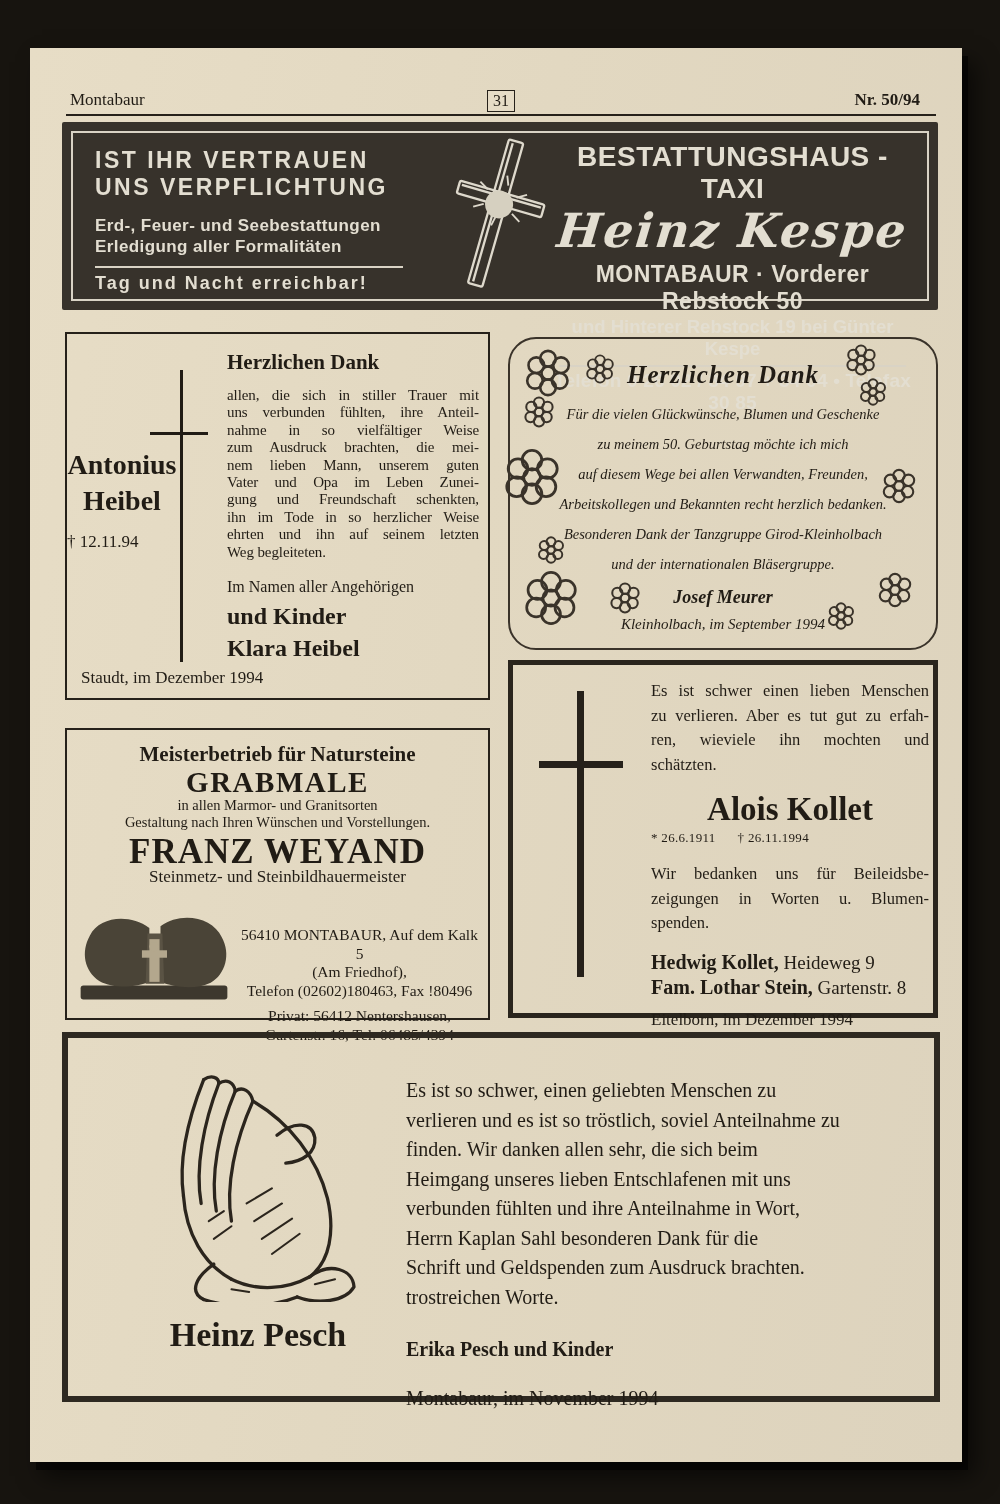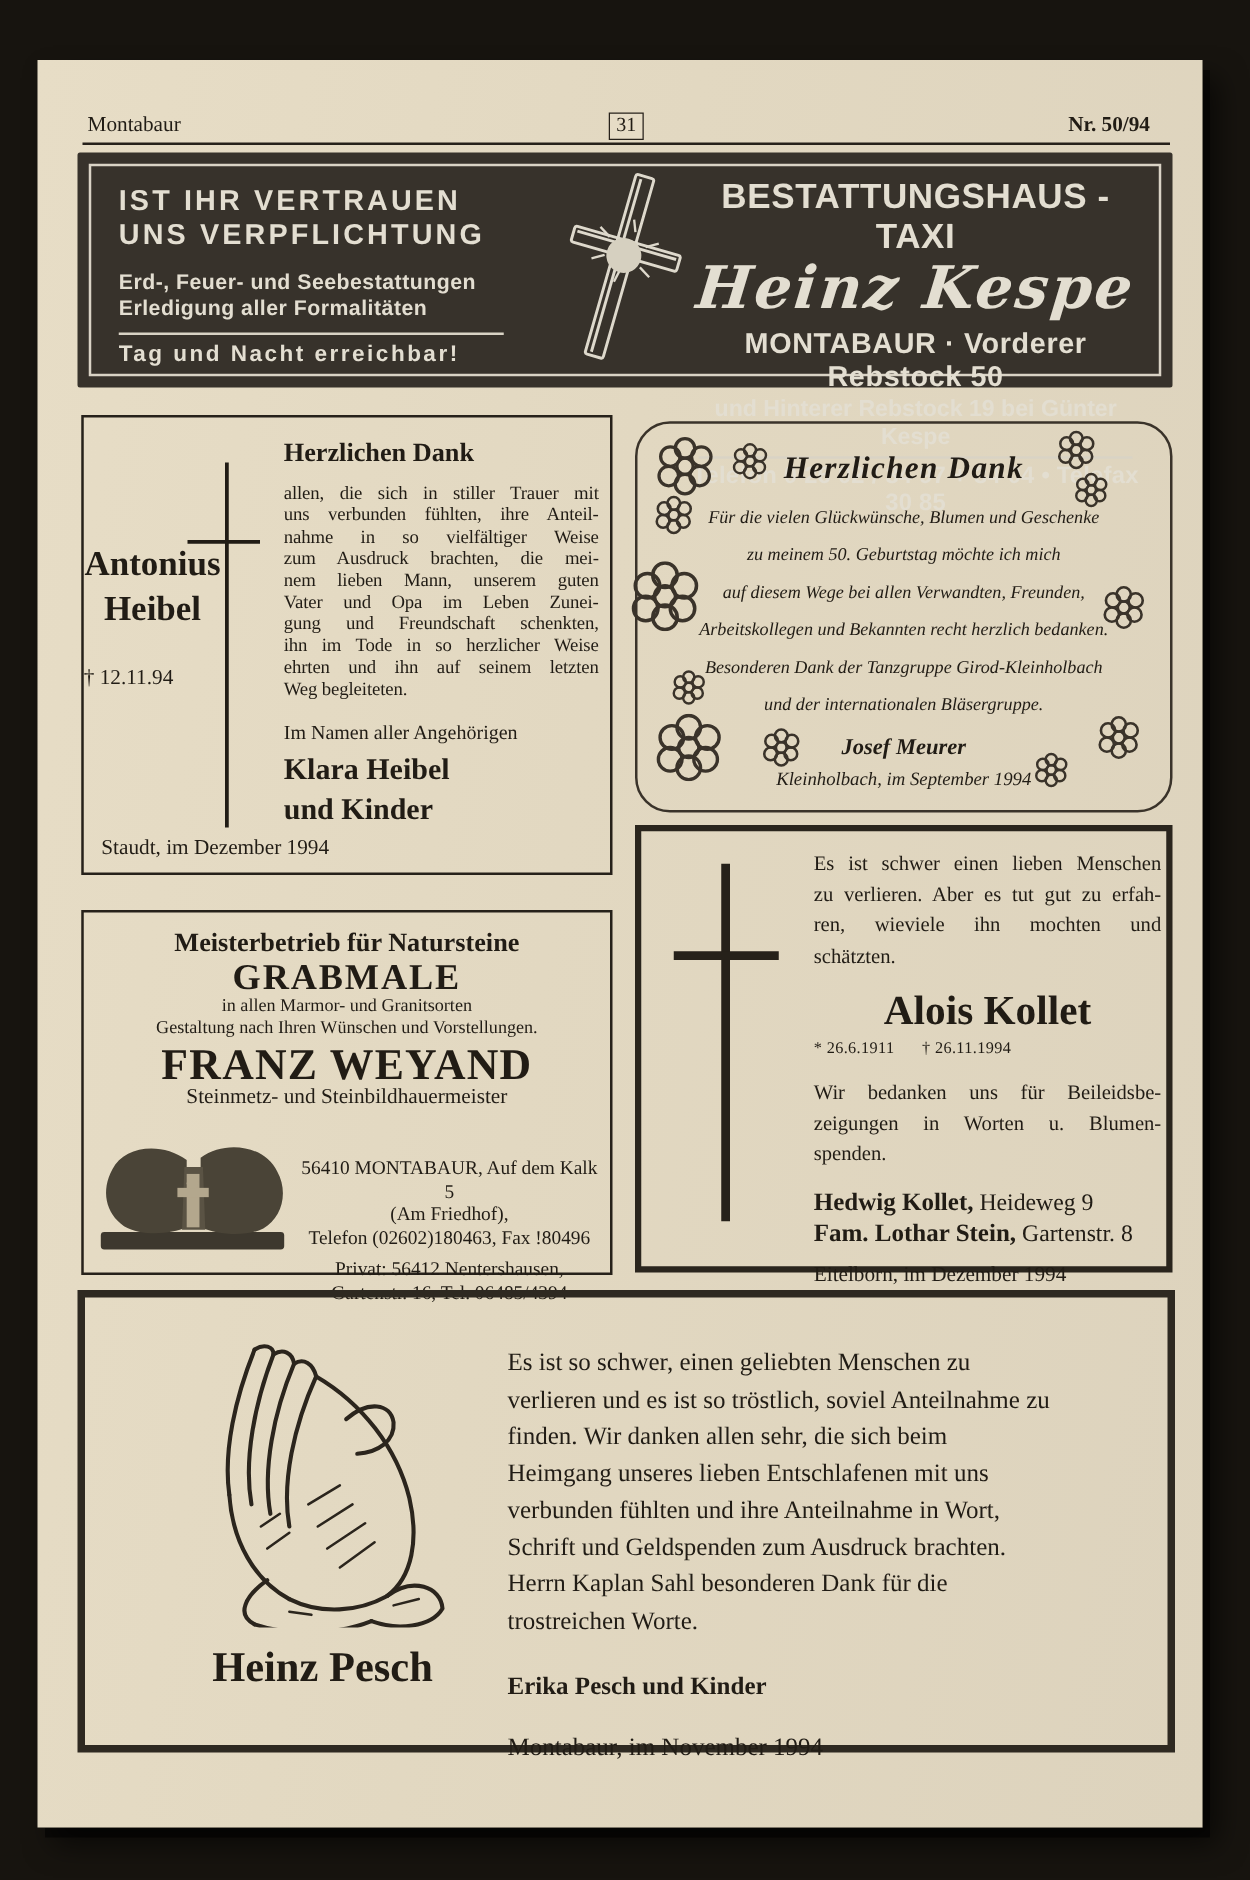--- a/index.html
+++ b/index.html
@@ -50,21 +50,21 @@
   .kespe-tel{font-weight:bold;font-size:19px;letter-spacing:.2px;}
   
   .nbox{position:absolute;background:transparent;box-sizing:border-box;}
   .b2{border:2.5px solid #26211a;}
   .b4{border:5px solid #2a251d;}
   .b5{border:6px solid #2e2921;}
   
   .heibel{left:35px;top:284px;width:425px;height:368px;}
   .heibel .cv{position:absolute;left:113px;top:36px;width:3px;height:292px;background:#211c15;}
   .heibel .ch{position:absolute;left:83px;top:98px;width:58px;height:3px;background:#211c15;}
-  .heibel-name{position:absolute;left:0;top:100px;width:110px;text-align:center;
+  .heibel-name{position:absolute;left:0;top:113px;width:110px;text-align:center;
     font-weight:bold;font-size:28px;line-height:36px;}
   .heibel-death{position:absolute;left:0;top:198px;width:110px;text-align:left;font-size:17px;font-family:Liberation Serif, serif;}
   .heibel-col{position:absolute;left:160px;top:16px;width:252px;}
   .heibel-title{font-weight:bold;font-size:21px;margin-bottom:12px;}
   .heibel-body .line{font-size:15px;line-height:17.4px;letter-spacing:-0.1px;}
   .just{text-align:justify;text-align-last:justify;}
   .heibel-inname{font-size:16px;margin-top:17px;}
   .heibel-sig{font-weight:bold;font-size:24px;line-height:32px;margin-top:4px;}
   .heibel-place{position:absolute;left:14px;bottom:10px;font-size:17px;}
   
@@ -185,22 +185,22 @@
         <div class="line just">zum Ausdruck brachten, die mei-</div>
         <div class="line just">nem lieben Mann, unserem guten</div>
         <div class="line just">Vater und Opa im Leben Zunei-</div>
         <div class="line just">gung und Freundschaft schenkten,</div>
         <div class="line just">ihn im Tode in so herzlicher Weise</div>
         <div class="line just">ehrten und ihn auf seinem letzten</div>
         <div class="line">Weg begleiteten.</div>
       </div>
       <div class="heibel-inname">Im Namen aller Angehörigen</div>
       <div class="heibel-sig">
+        <div>und Kinder</div>
         <div>Klara Heibel</div>
-        <div>und Kinder</div>
       </div>
     </div>
     <div class="heibel-place">Staudt, im Dezember 1994</div>
   </div>
 
   <div class="nbox meurer">
     <svg class="fl" style="left:12px;top:8px" width="52" height="52" viewBox="0 0 40 40">
         <g fill="none" stroke="#3a332a" stroke-width="2">
           <circle cx="20" cy="20" r="5"></circle>
           <circle cx="20" cy="9" r="6"></circle>
@@ -436,22 +436,22 @@
       </svg>
     </div>
     <div class="pesch-name">Heinz Pesch</div>
     <div class="pesch-col">
       <div class="pesch-body">
         <div class="line">Es ist so schwer, einen geliebten Menschen zu</div>
         <div class="line">verlieren und es ist so tröstlich, soviel Anteilnahme zu</div>
         <div class="line">finden. Wir danken allen sehr, die sich beim</div>
         <div class="line">Heimgang unseres lieben Entschlafenen mit uns</div>
         <div class="line">verbunden fühlten und ihre Anteilnahme in Wort,</div>
+        <div class="line">Herrn Kaplan Sahl besonderen Dank für die</div>
         <div class="line">Schrift und Geldspenden zum Ausdruck brachten.</div>
-        <div class="line">Herrn Kaplan Sahl besonderen Dank für die</div>
         <div class="line">trostreichen Worte.</div>
       </div>
       <div class="pesch-sig">Erika Pesch und Kinder</div>
       <div class="pesch-place">Montabaur, im November 1994</div>
     </div>
   </div>
 
 </div>
 
 </body></html>

